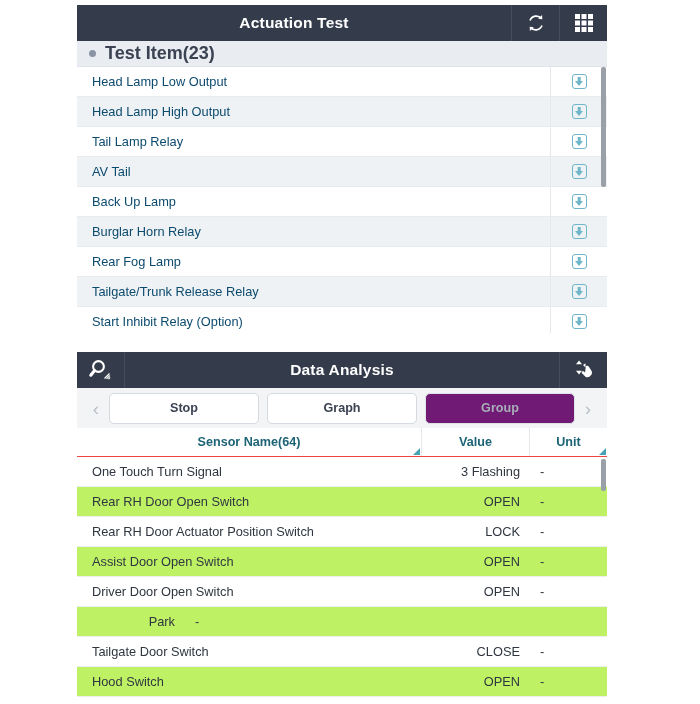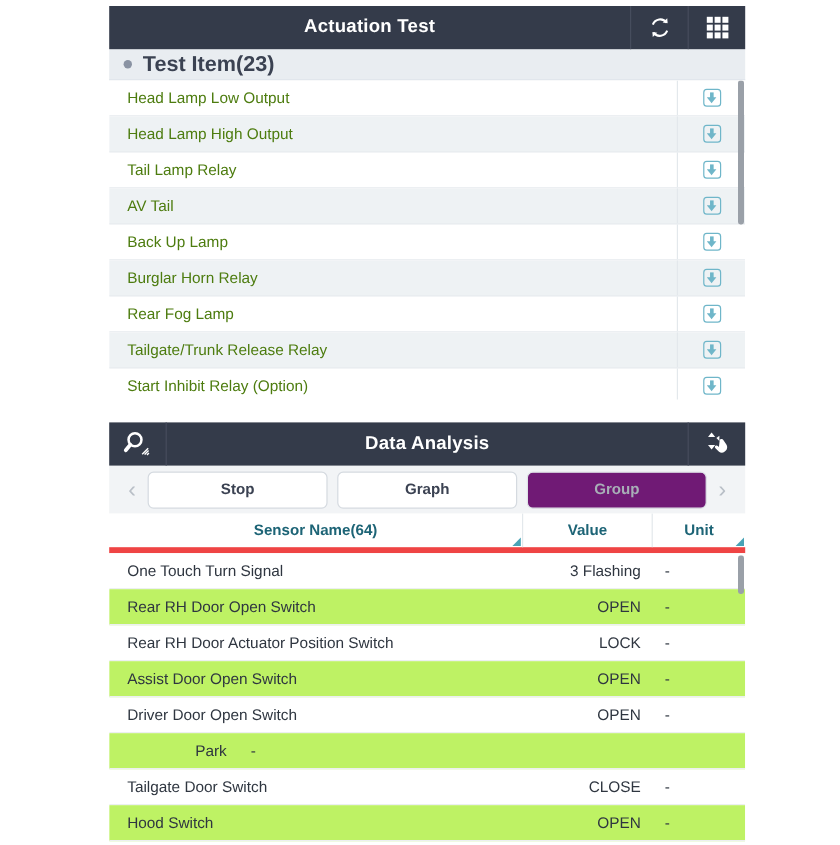--- a/index.html
+++ b/index.html
@@ -12,21 +12,21 @@
     font-family: "Liberation Sans", sans-serif;
   }
   #app {
     position: relative;
     width: 700px;
     height: 704px;
     background: #ffffff;
   }
   .panel {
     position: absolute;
-    left: 91px;
+    left: 77px;
     width: 530px;
   }
 
   
   #actuation-panel { top: 5px; }
 
   .title-bar {
     position: relative;
     height: 36px;
     background: #343b4a;
@@ -84,21 +84,21 @@
     display: flex;
     align-items: center;
     border-bottom: 1px solid #e8ecef;
     box-sizing: border-box;
   }
   .row.alt { background: #eef2f4; }
   .row .row-name {
     flex: 1 1 auto;
     padding-left: 15px;
     font-size: 12.8px;
-    color: #4d7c0f;
+    color: #0c4a6e;
     white-space: nowrap;
     overflow: hidden;
   }
   .row .row-action {
     width: 56px;
     display: flex;
     align-items: center;
     justify-content: center;
     align-self: stretch;
     border-left: 1px solid #e3e8ec;
@@ -183,21 +183,21 @@
     background: #701a75;
     border-color: #dfe3e8;
     color: #a8aeb7;
   }
 
   .thead {
     height: 28px;
     background: #ffffff;
     display: flex;
     align-items: center;
-    border-bottom: 5px solid #ef4444;
+    border-bottom: 1px solid #ef4444;
     position: relative;
   }
   .th {
     position: relative;
     display: flex;
     align-items: center;
     justify-content: center;
     height: 100%;
     font-size: 12.6px;
     font-weight: bold;

